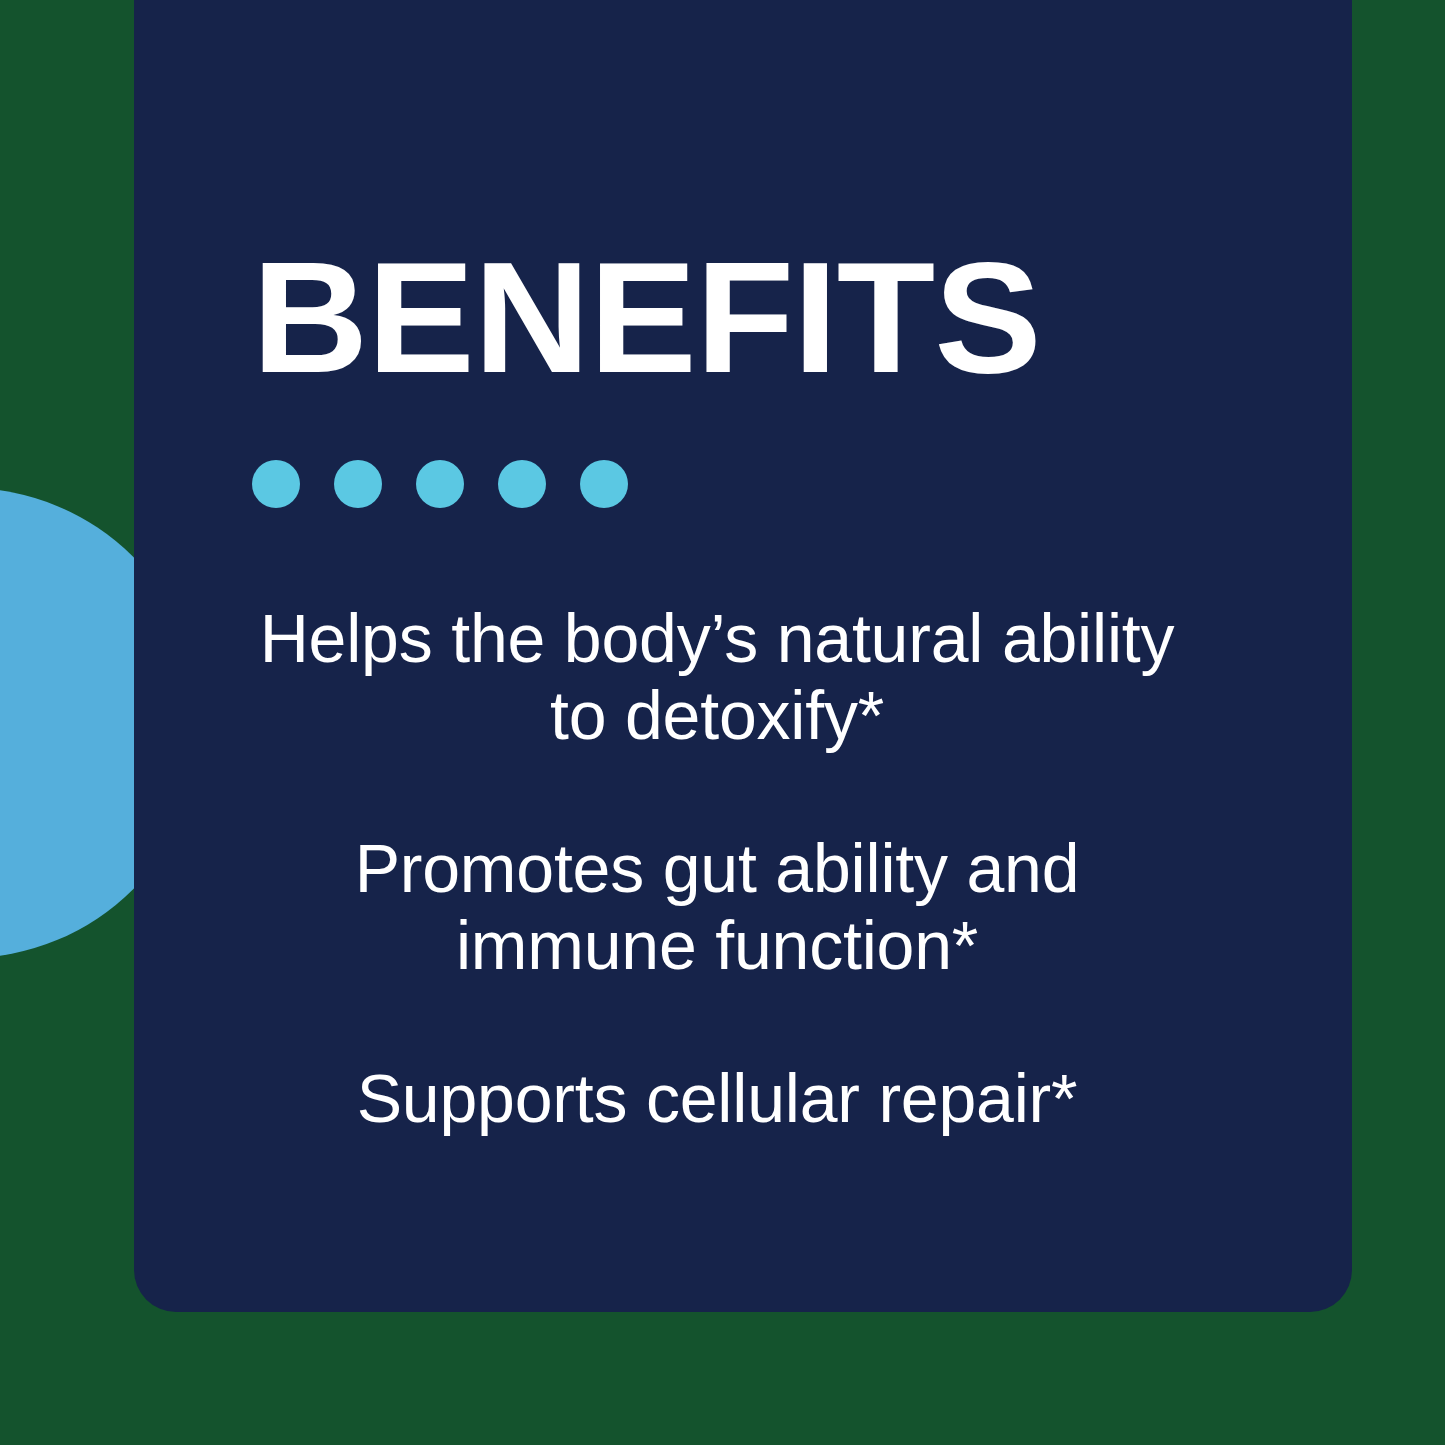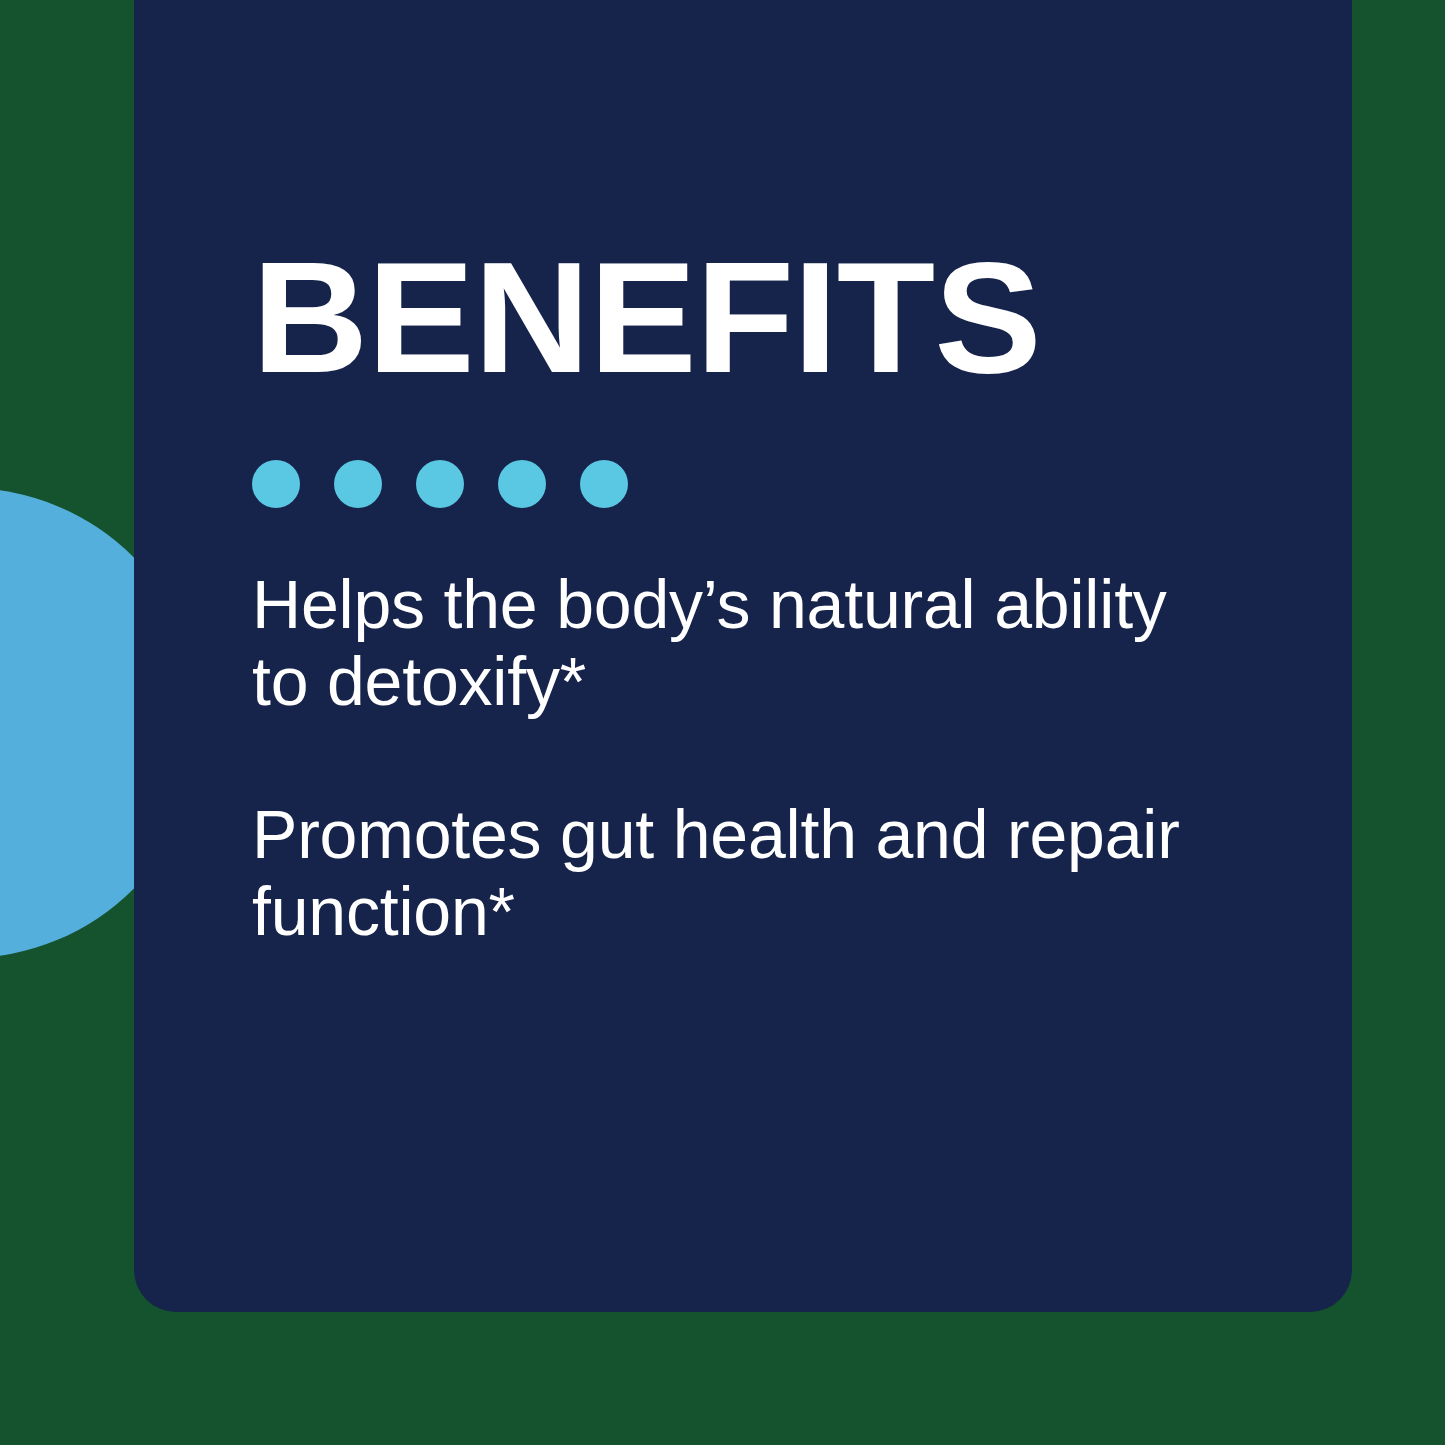--- a/index.html
+++ b/index.html
@@ -87,25 +87,26 @@
     height: 48px;
     border-radius: 50%;
     background: #5BC8E3;
     flex: 0 0 auto;
   }
 
   
   #benefits-list {
     position: absolute;
     left: 0;
-    top: 576px;
+    top: 610px;
     width: 930px;
     margin: 0;
     padding: 0;
     list-style: none;
+    text-align: center;
   }
   .benefit-item {
     font-family: "Liberation Sans", "DejaVu Sans", sans-serif;
     font-size: 68px;
     line-height: 77px;
     font-weight: 400;
     color: #FFFFFF;
     letter-spacing: -0.2px;
     margin: 0 0 76px 0;
   }
@@ -128,19 +129,20 @@
       <div id="dot-row">
         <span class="benefit-dot"></span>
         <span class="benefit-dot"></span>
         <span class="benefit-dot"></span>
         <span class="benefit-dot"></span>
         <span class="benefit-dot"></span>
       </div>
 
       <ul id="benefits-list">
         <li class="benefit-item">Helps the body’s natural ability to detoxify*</li>
-        <li class="benefit-item">Promotes gut health and repair function*</li>
+        <li class="benefit-item">Promotes gut ability and immune function*</li>
+        <li class="benefit-item">Supports cellular repair*</li>
       </ul>
 
     </div>
   </section>
 
 </div>
 
 </body></html>

